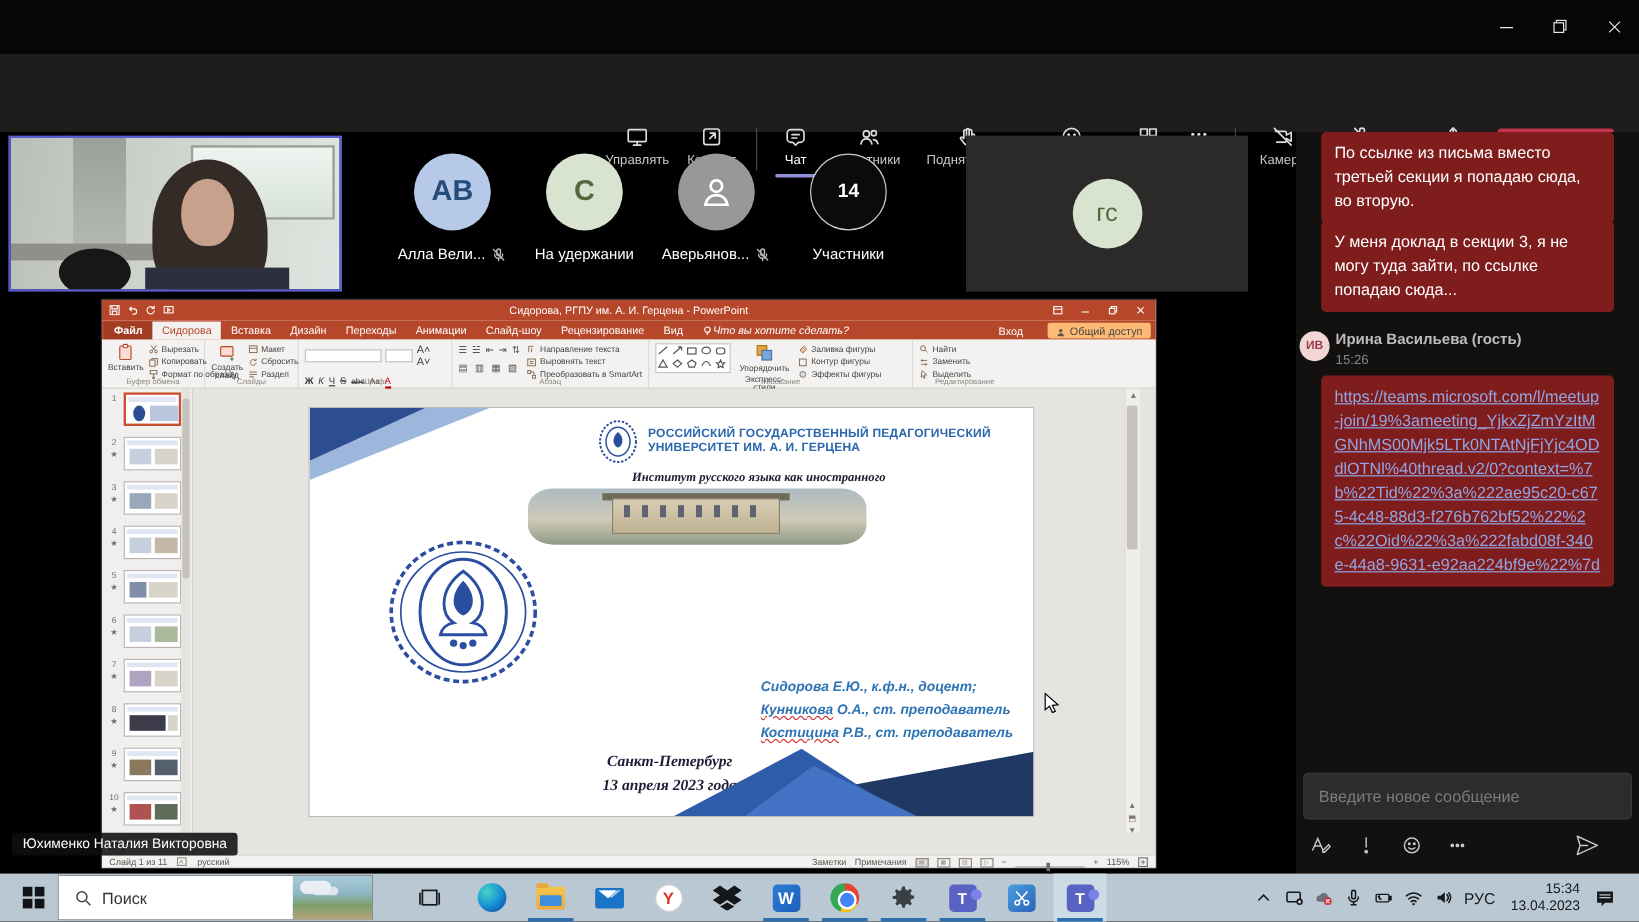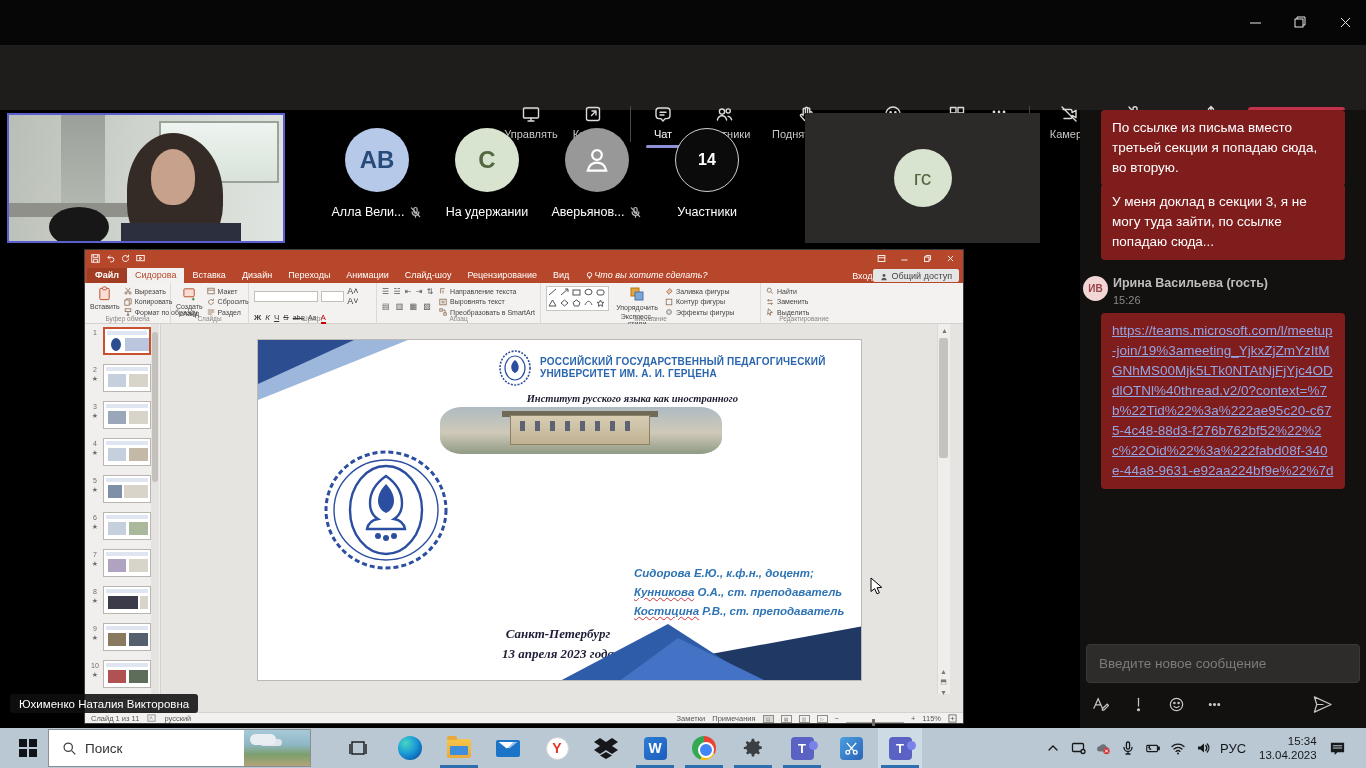--- a/index.html
+++ b/index.html
@@ -44,22 +44,22 @@
 .qat svg{width:9px;height:9px;stroke:#fff;fill:none;stroke-width:1.2}
 #ppt-title .ttl{position:absolute;left:0;right:0;text-align:center;pointer-events:none}
 .pwc{display:flex;gap:14px;margin-left:auto;margin-right:8px;z-index:2}
 .pwc svg{width:9px;height:9px;stroke:#fff;fill:none;stroke-width:1.2}
 #ppt-tabs{left:0;top:17px;width:878px;height:16px;background:#b7472a;display:flex;align-items:flex-end;color:#fff;font-size:9px}
 .ptab{padding:2px 8px 3px;white-space:nowrap}
 .ptab.file{background:#a03d22;font-weight:bold;margin-left:2px}
 .ptab.on{background:#f3f1ef;color:#b7472a}
 .tellme{display:flex;align-items:center;gap:0;padding:2px 8px 3px;font-style:italic}
 .tellme svg{width:9px;height:9px;stroke:#fff;fill:none;stroke-width:1.2}
-#tabs-right{margin-left:auto;display:flex;align-items:center;gap:0;margin-right:4px}
-#sharebtn{background:#e5e5e5;color:#444;border-radius:2px;padding:1.5px 7px;display:flex;gap:4px;align-items:flex-end;margin-bottom:1px}
+#tabs-right{margin-left:auto;display:flex;align-items:center;gap:20px;margin-right:4px}
+#sharebtn{background:#fdba74;color:#444;border-radius:2px;padding:1.5px 7px;display:flex;gap:4px;align-items:flex-end;margin-bottom:1px}
 #ppt-ribbon{left:0;top:33px;width:878px;height:41px;background:#f4f2f0;border-bottom:1px solid #d5d2ce;display:flex;font-size:7px;color:#444}
 .rgrp{position:relative;height:100%;padding:3px 5px 10px;border-right:1px solid #ddd9d5;display:flex;gap:4px;align-items:flex-start}
 .rgl{position:absolute;bottom:1px;left:0;right:0;text-align:center;color:#8a8784;font-size:6.5px}
 .bigbtn{display:flex;flex-direction:column;align-items:center;gap:2px;width:34px;text-align:center}
 .bigbtn svg{width:15px;height:15px;stroke:#b7472a;fill:#f9ddd2;stroke-width:1}
 .smcol{display:flex;flex-direction:column;gap:2.5px;padding-top:1px}
 .smb{display:flex;align-items:center;gap:3px;white-space:nowrap}
 .smb svg{width:8px;height:8px;stroke:#8a6b52;fill:none;stroke-width:1}
 .fontrow{display:flex;gap:3px;align-items:center}
 .fbox{background:#fff;border:1px solid #c2bfbb;height:11px}
@@ -360,20 +360,21 @@
             <path d="M2.5 4.5h5a3 3 0 0 1 0 6h-2M2.5 4.5L5 2M2.5 4.5L5 7"></path>
           </svg>
         <svg viewBox="0 0 12 12">
             <path d="M10 6a4 4 0 1 1-1.2-2.8M10 1v3H7"></path>
           </svg>
         <svg viewBox="0 0 12 12">
             <rect x="1" y="2" width="10" height="7"></rect>
             <path d="M5 4.2l2.6 1.6L5 7.4z"></path>
           </svg>
       </div>
+      <span class="ttl">Сидорова, РГПУ им. А. И. Герцена - PowerPoint</span>
       <div class="pwc">
         <svg viewBox="0 0 12 12">
             <rect x="1.5" y="2" width="9" height="8"></rect>
             <path d="M1.5 5h9"></path>
           </svg>
         <svg viewBox="0 0 12 12">
             <path d="M2 8h8"></path>
           </svg>
         <svg viewBox="0 0 12 12">
             <rect x="2" y="4" width="6" height="6"></rect>

